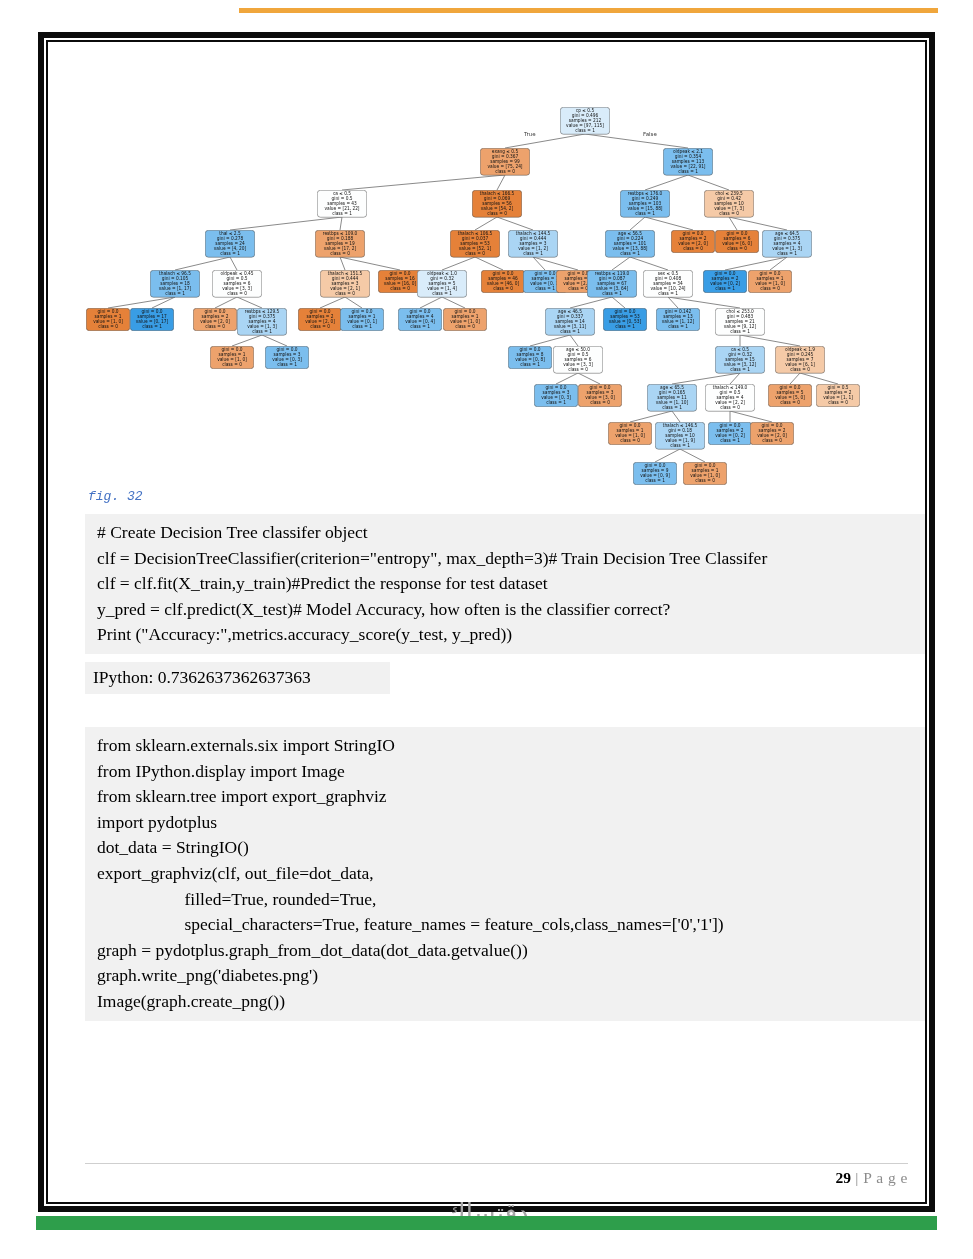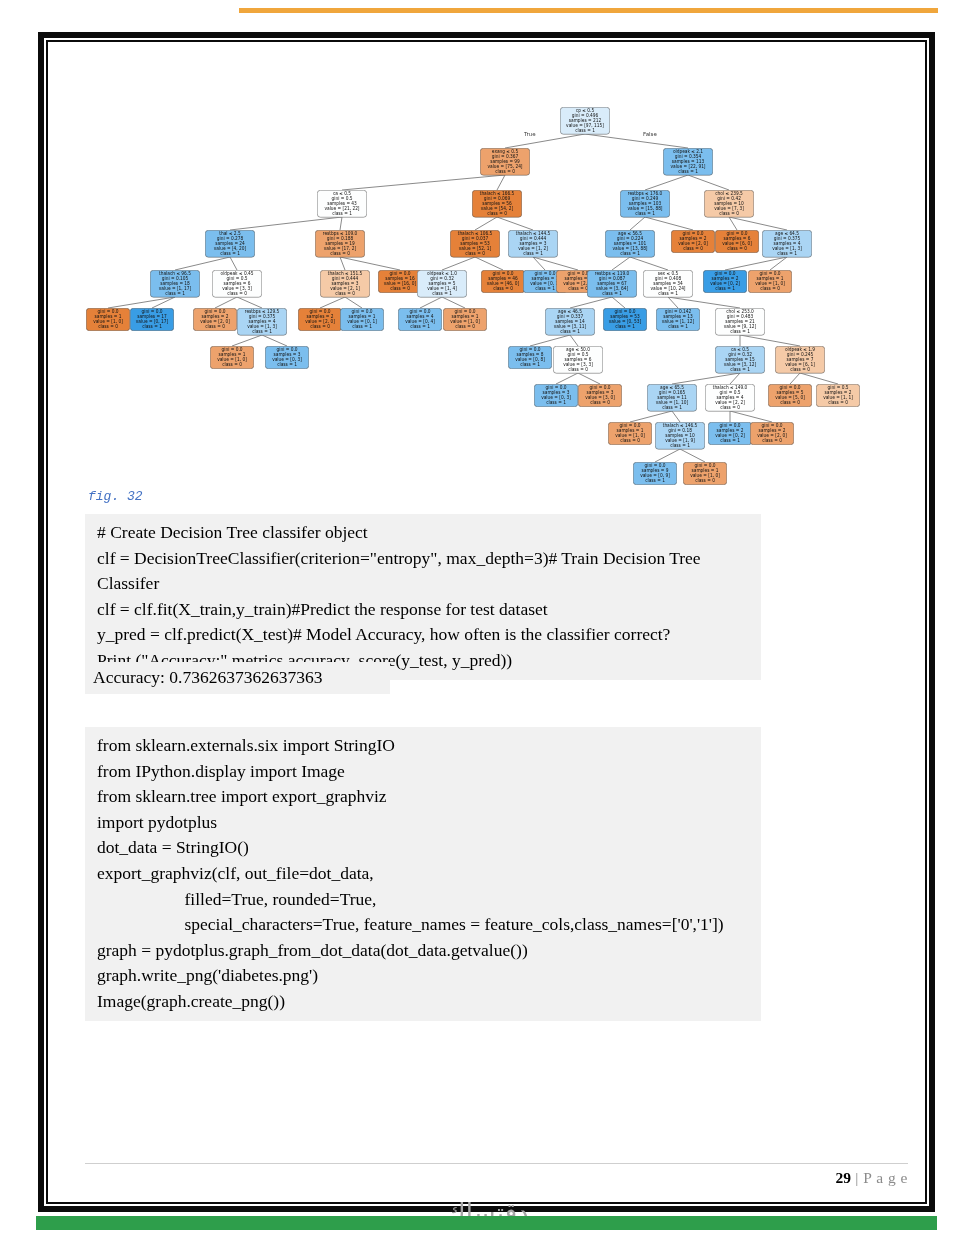--- a/index.html
+++ b/index.html
@@ -16,21 +16,21 @@
   #tree-edges{position:absolute;left:0;top:0;pointer-events:none;}
   .tree-edge{stroke:#7d7d7d;stroke-width:0.9;}
   .tree-node{position:absolute;box-sizing:border-box;border:1px solid #4f4f4f;border-radius:7px;
              font-family:"DejaVu Sans", sans-serif;font-size:8.6px;line-height:1.15;text-align:center;
              color:#141414;padding:2px 1px;transform:scale(.5);transform-origin:top left;overflow:hidden;}
   .edge-label{position:absolute;font-family:"DejaVu Sans", sans-serif;font-size:11px;color:#3a3a3a;
               transform:scale(.5);transform-origin:top left;}
 
   .fig-caption{position:absolute;left:88px;top:489px;font-size:13px;font-style:italic;color:#4472c4;font-family:Liberation Mono, monospace;}
 
-  .code-block{position:absolute;left:85px;width:676px;background:#f1f1f1;box-sizing:border-box;
+  .code-block{position:absolute;left:85px;width:840px;background:#f1f1f1;box-sizing:border-box;
               padding:6px 12px;font-size:17.5px;line-height:25.6px;white-space:pre-wrap;}
   #code-block-1{top:514px;}
   #code-block-2{top:727px;}
   .code-line{min-height:25.6px;}
 
   .accuracy-line{position:absolute;left:85px;top:662px;width:305px;background:#f1f1f1;box-sizing:border-box;
                  padding:3px 8px;font-size:17.5px;line-height:25.6px;}
 
   .footer-rule{position:absolute;left:85px;top:1163px;width:823px;height:1px;background:#cfcfcf;}
   .footer{position:absolute;left:85px;top:1169px;width:823px;text-align:right;font-size:15.5px;}
@@ -483,21 +483,21 @@
         </div>
         <div class="edge-label" style="left: 524px; top: 131px;">True</div>
         <div class="edge-label" style="left: 643px; top: 131px;">False</div>
       </div>
   </div>
 
   <div class="fig-caption">fig. 32</div>
 
   <div class="code-block" id="code-block-1"><div class="code-line"># Create Decision Tree classifer object</div><div class="code-line">clf = DecisionTreeClassifier(criterion="entropy", max_depth=3)# Train Decision Tree Classifer</div><div class="code-line">clf = clf.fit(X_train,y_train)#Predict the response for test dataset</div><div class="code-line">y_pred = clf.predict(X_test)# Model Accuracy, how often is the classifier correct?</div><div class="code-line">Print ("Accuracy:",metrics.accuracy_score(y_test, y_pred))</div></div>
 
-  <div class="accuracy-line">Accuracy: 0.7362637362637363</div>
+  <div class="accuracy-line">IPython: 0.7362637362637363</div>
 
   <div class="code-block" id="code-block-2"><div class="code-line">from sklearn.externals.six import StringIO</div><div class="code-line">from IPython.display import Image</div><div class="code-line">from sklearn.tree import export_graphviz</div><div class="code-line">import pydotplus</div><div class="code-line">dot_data = StringIO()</div><div class="code-line">export_graphviz(clf, out_file=dot_data,</div><div class="code-line">                    filled=True, rounded=True,</div><div class="code-line">                    special_characters=True, feature_names = feature_cols,class_names=['0','1'])</div><div class="code-line">graph = pydotplus.graph_from_dot_data(dot_data.getvalue())</div><div class="code-line">graph.write_png('diabetes.png')</div><div class="code-line">Image(graph.create_png())</div></div>
 
   <div class="footer-rule"></div>
 
   <div class="footer"><span class="num">29</span><span class="suffix"> | P a g e</span></div>
 
   <div class="watermark">دقتساك</div>
 
   <div class="bottom-accent" style="background: rgb(46, 158, 75);"></div>

